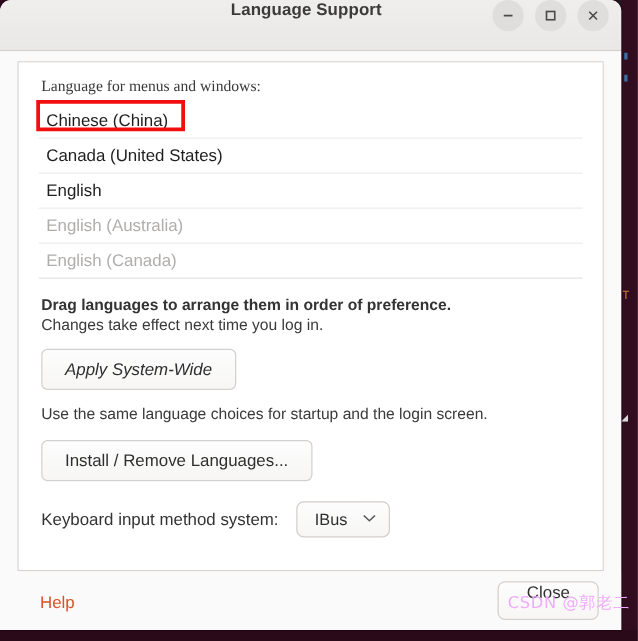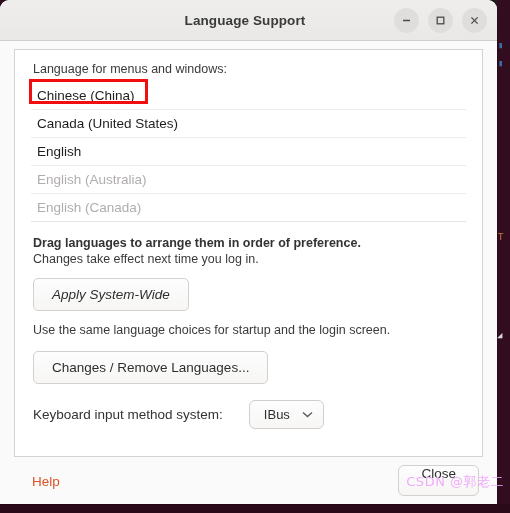--- a/index.html
+++ b/index.html
@@ -57,21 +57,20 @@
     overflow: hidden;
     box-shadow: 0 0 0 1px rgba(0,0,0,0.22);
   }
 
   
   #titlebar {
     height: 40px;
     background: linear-gradient(#efeeed, #e9e8e7);
     border-bottom: 1px solid #d2cecb;
     display: flex;
-    align-items: center;
     position: relative;
     border-radius: 9px 9px 0 0;
   }
   #window-title {
     flex: 1;
     text-align: center;
     font-size: 13.5px;
     font-weight: bold;
     color: #3b3b3b;
     letter-spacing: 0.1px;
@@ -142,20 +141,21 @@
     flex: 1;
     display: flex;
     flex-direction: column;
     min-height: 0;
   }
 
   .section-label {
     font-size: 12.5px;
     color: #3a3a3a;
     margin: 0 0 6px 2px;
+    font-family: Liberation Serif, serif;
   }
 
   
   #language-list {
     border-bottom: 1px solid #e6e4e2;
     margin-bottom: 12px;
     position: relative;
   }
   .lang-row {
     font-size: 13.5px;
@@ -203,21 +203,21 @@
   }
 
   #apply-row { margin: 12px 0 0 2px; font-style: italic; }
   #apply-note { margin-top: 12px; }
   #install-row { margin: 14px 0 0 2px; }
 
   #input-method-row {
     display: flex;
     align-items: center;
     margin: 16px 0 0 2px;
-    gap: 26px;
+    gap: 14px;
   }
   #input-method-label {
     font-size: 13.5px;
     color: #333333;
   }
   #input-method-select {
     border: 1px solid #d2cecb;
     background: linear-gradient(#fdfdfd, #f7f6f5);
     border-radius: 6px;
     padding: 6px 10px 6px 14px;
@@ -330,21 +330,21 @@
         <div class="hint-strong">Drag languages to arrange them in order of preference.</div>
         <div class="hint">Changes take effect next time you log in.</div>
 
         <div id="apply-row">
           <span class="gbtn">Apply System-Wide</span>
         </div>
 
         <div class="hint" id="apply-note">Use the same language choices for startup and the login screen.</div>
 
         <div id="install-row">
-          <span class="gbtn">Changes / Remove Languages...</span>
+          <span class="gbtn">Install / Remove Languages...</span>
         </div>
 
         <div id="input-method-row">
           <span id="input-method-label">Keyboard input method system:</span>
           <span id="input-method-select">
             <span>IBus</span>
             <span class="chev">
               <svg width="11" height="7" viewBox="0 0 11 7">
                   <polyline points="1,1.4 5.5,5.6 10,1.4" fill="none" stroke="#5a5a5a" stroke-width="1.3"></polyline>
                 </svg>

